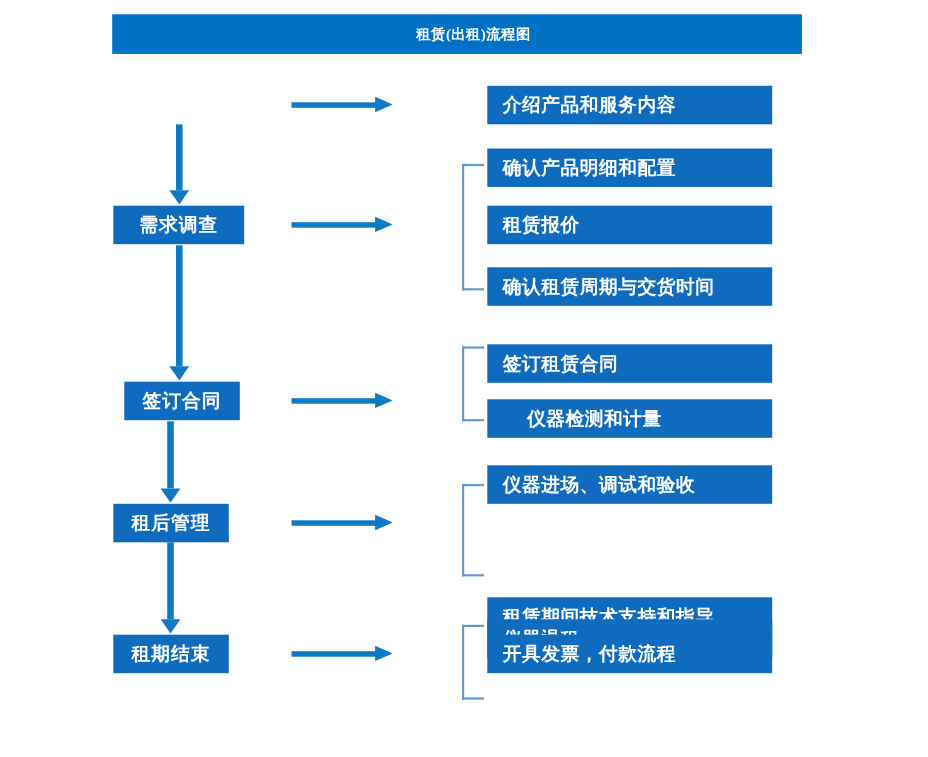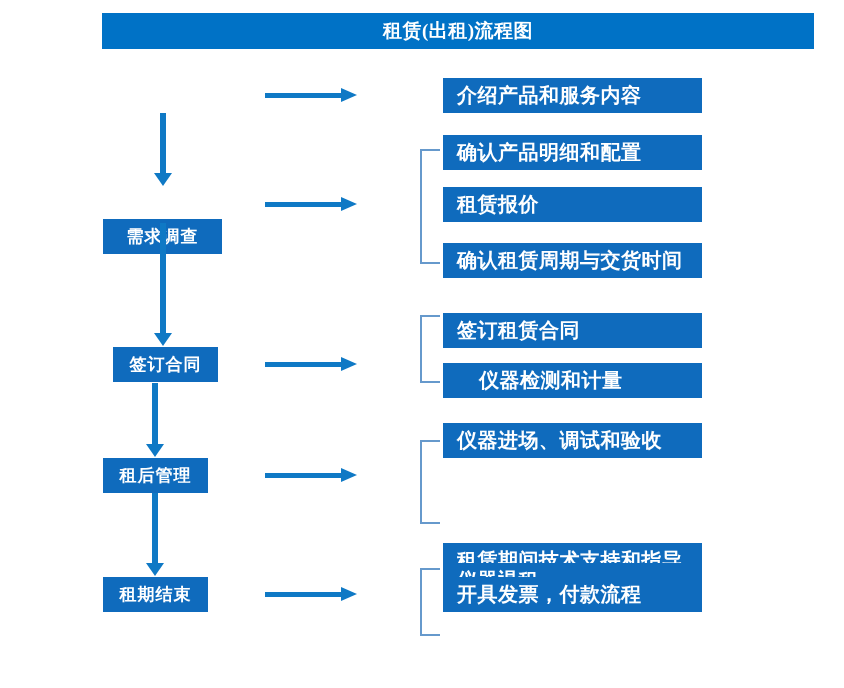--- a/index.html
+++ b/index.html
@@ -18,30 +18,31 @@
     width: 844px;
     height: 688px;
     background: #ffffff;
   }
 
   
   .title-bar {
     position: absolute;
     left: 102px;
     top: 13px;
-    width: 712px;
+    width: 597px;
     height: 36px;
     background: #0072c6;
     color: #ffffff;
-    font-size: 19px;
+    font-size: 13px;
     font-weight: bold;
     display: flex;
     align-items: center;
     justify-content: center;
     letter-spacing: 0.5px;
+    padding-left: 30px;
   }
 
   
   .stage-box {
     position: absolute;
     background: #0f6bbd;
     color: #ffffff;
     font-size: 17px;
     font-weight: bold;
     display: flex;
@@ -52,21 +53,21 @@
   }
 
   
   .detail-box {
     position: absolute;
     left: 443px;
     width: 259px;
     height: 35px;
     background: #0f6bbd;
     color: #ffffff;
-    font-size: 20px;
+    font-size: 17px;
     font-weight: bold;
     display: flex;
     align-items: center;
     padding-left: 14px;
     box-sizing: border-box;
     letter-spacing: 0.5px;
   }
 
   
   .h-arrow {
@@ -126,21 +127,21 @@
   }
 </style>
 </head>
 <body>
 
 <div id="canvas">
 
   <div class="title-bar">租赁(出租)流程图</div>
 
 
-  <div class="stage-box" style="left:103px; top:187px; width:119px;margin-top:32px;">需求调查</div>
+  <div class="stage-box" style="left:103px; top:187px; width:119px;">需求调查</div>
 
   <div class="stage-box" style="left:113px; top:347px; width:105px;">签订合同</div>
 
   <div class="stage-box" style="left:103px; top:458px; width:105px;">租后管理</div>
 
   <div class="stage-box" style="left:103px; top:577px; width:105px;">租期结束</div>
 
   <div class="v-arrow" style="left:154px; top:113px; height:73px;">
     <div class="shaft" style="height:60px;"></div>
     <div class="head" style="top:60px;"></div>

